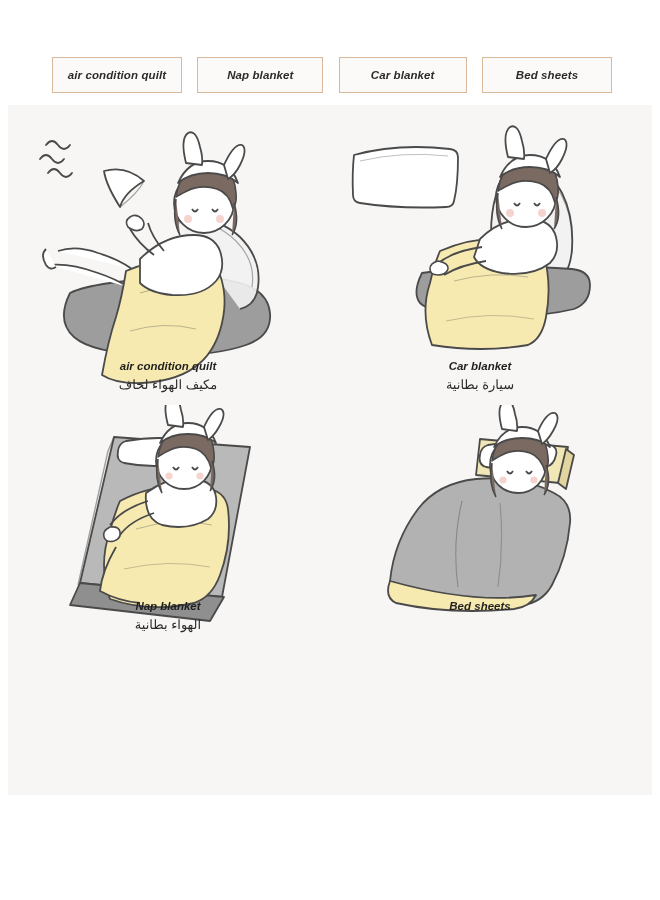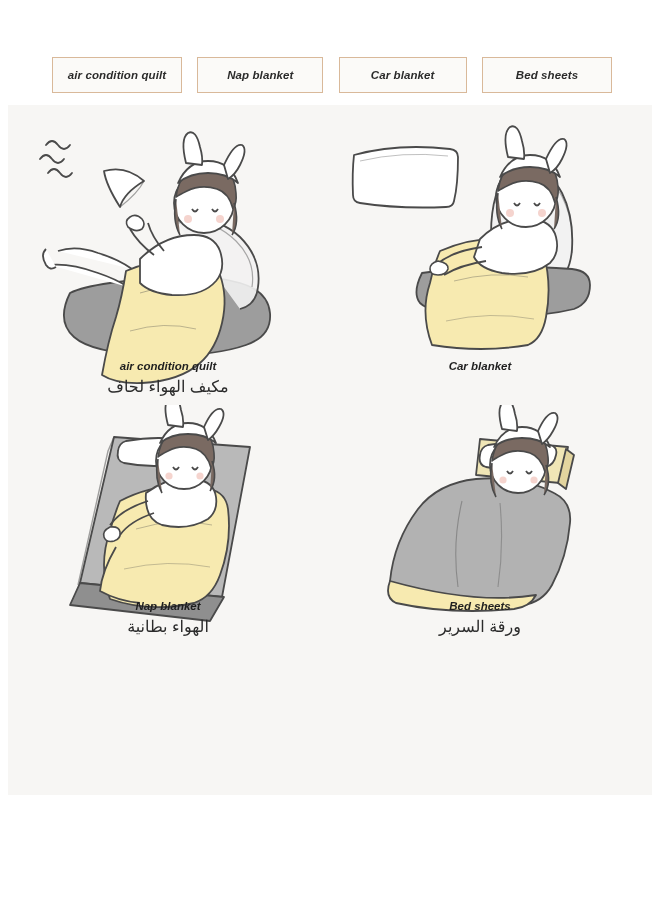--- a/index.html
+++ b/index.html
@@ -82,21 +82,21 @@
     text-align: center;
   }
   .caption .en {
     font-size: 11.5px;
     font-weight: bold;
     font-style: italic;
     color: #1f1f1f;
     margin-bottom: 5px;
   }
   .caption .ar {
-    font-size: 16px;
+    font-size: 13px;
     color: #2b2b2b;
     direction: rtl;
   }
   .cap0 { left: 18px;  top: 360px; }
   .cap1 { left: 330px; top: 360px; }
   .cap2 { left: 18px;  top: 600px; }
   .cap3 { left: 330px; top: 600px; }
 </style>
 </head>
 <body>
@@ -201,20 +201,21 @@
       <path d="M178 32 q-6 -24 2 -30 q8 -4 12 14 q3 10 2 18 z" fill="#ffffff" stroke="#4a4a4a" stroke-width="1.8" stroke-linejoin="round"></path>
       <path d="M216 34 q10 -22 18 -20 q6 4 -2 20 q-5 10 -12 14 z" fill="#ffffff" stroke="#4a4a4a" stroke-width="1.8" stroke-linejoin="round"></path>
       <path d="M184 78 q3 5 6 0" fill="none" stroke="#4a4a4a" stroke-width="1.8"></path>
       <path d="M204 78 q3 5 6 0" fill="none" stroke="#4a4a4a" stroke-width="1.8"></path>
       <circle cx="180" cy="88" r="4" fill="#f3c9c2" opacity="0.8"></circle>
       <circle cx="212" cy="88" r="4" fill="#f3c9c2" opacity="0.8"></circle>
     </svg>
   </div>
   <div class="caption cap1">
     <div class="en">Car blanket</div>
+    <div class="ar">سيارة بطانية</div>
   </div>
 
   <div class="scene s2">
     <svg width="300" height="250" viewBox="0 0 300 250" xmlns="http://www.w3.org/2000/svg">
 
       <path d="M96 32 l136 10 l-28 150 l-142 -14 z" fill="#b9b9b9" stroke="#4a4a4a" stroke-width="1.8" stroke-linejoin="round"></path>
       <path d="M62 178 l-10 22 l140 16 l14 -24 z" fill="#8f8f8f" stroke="#4a4a4a" stroke-width="1.8" stroke-linejoin="round"></path>
       <path d="M96 32 l-6 14 l-30 134" fill="none" stroke="#4a4a4a" stroke-width="1.4" opacity="0.5"></path>
 
       <path d="M108 36 q34 -6 62 0 q8 2 6 10 q-2 10 -10 12 q-30 6 -60 0 q-8 -2 -6 -12 q1 -8 8 -10 z" fill="#ffffff" stroke="#4a4a4a" stroke-width="1.8" stroke-linejoin="round"></path>
@@ -274,16 +275,15 @@
       <path d="M172 24 q-6 -22 2 -28 q8 -4 11 13 q3 9 2 17 z" fill="#ffffff" stroke="#4a4a4a" stroke-width="1.8" stroke-linejoin="round"></path>
       <path d="M208 26 q9 -20 17 -18 q6 4 -2 18 q-5 9 -11 13 z" fill="#ffffff" stroke="#4a4a4a" stroke-width="1.8" stroke-linejoin="round"></path>
       <path d="M177 66 q3 5 6 0" fill="none" stroke="#4a4a4a" stroke-width="1.8"></path>
       <path d="M196 66 q3 5 6 0" fill="none" stroke="#4a4a4a" stroke-width="1.8"></path>
       <circle cx="173" cy="75" r="3.6" fill="#f3c9c2" opacity="0.8"></circle>
       <circle cx="204" cy="75" r="3.6" fill="#f3c9c2" opacity="0.8"></circle>
     </svg>
   </div>
   <div class="caption cap3">
     <div class="en">Bed sheets</div>
-    <div class="ar">ورقة السرير</div>
   </div>
 
 </div>
 
 </body></html>

